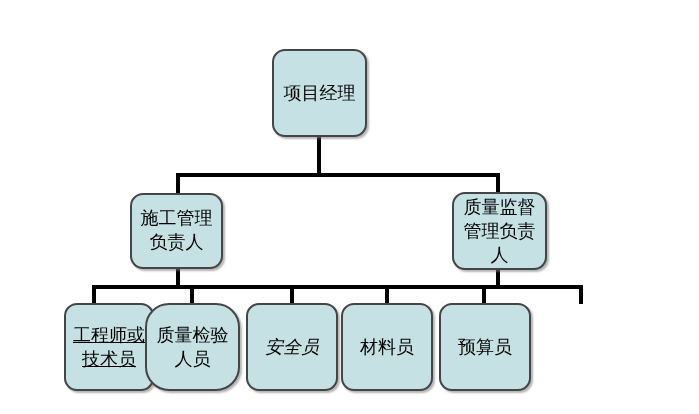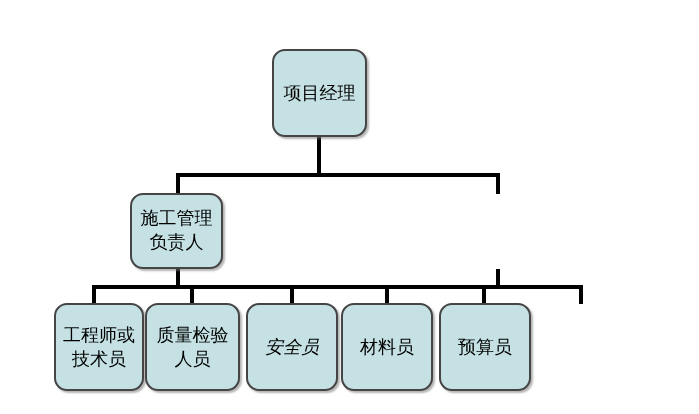--- a/index.html
+++ b/index.html
@@ -36,22 +36,22 @@
     position: absolute;
     background: #000000;
     z-index: 1;
   }
   
   .n-root   { left: 272px; top: 49px;  width: 95px; height: 88px; }
   
   .n-constr { left: 130px; top: 193px; width: 93px; height: 76px; font-family: Liberation Mono, monospace; }
   .n-qual   { left: 452px; top: 192px; width: 95px; height: 78px; }
   
-  .n-eng    { left: 54px;  top: 303px; width: 90px; height: 88px; }
-  .n-insp   { left: 145px; top: 303px; width: 95px; height: 88px; }
+  .n-eng    { left: 64px;  top: 303px; width: 90px; height: 88px; text-decoration: underline; }
+  .n-insp   { left: 145px; top: 303px; width: 95px; height: 88px; border-radius: 24px; }
   .n-safe   { left: 246px; top: 303px; width: 92px; height: 88px; font-style: italic; }
   .n-mat    { left: 341px; top: 303px; width: 92px; height: 88px; }
   .n-budg   { left: 439px; top: 303px; width: 92px; height: 88px; }
   .n-doc    { left: 535px; top: 303px; width: 92px; height: 88px; }
   
   .c-stem       { left: 317px; top: 136px; width: 4px;   height: 41px; }
   .c-crossbar   { left: 176px; top: 173px; width: 324px; height: 4px;  }
   .c-drop-left  { left: 176px; top: 175px; width: 4px;   height: 20px; }
   .c-drop-right { left: 496px; top: 175px; width: 4px;   height: 19px; }
   .c-feed-left  { left: 176px; top: 268px; width: 4px;   height: 21px; }
@@ -79,20 +79,23 @@
   <div class="line c-d1"></div>
   <div class="line c-d2"></div>
   <div class="line c-d3"></div>
   <div class="line c-d4"></div>
   <div class="line c-d5"></div>
   <div class="line c-d6"></div>
 
   <div class="node n-root">项目经理</div>
   <div class="node n-constr">施工管理
 负责人</div>
+  <div class="node n-qual">质量监督
+管理负责
+人</div>
   <div class="node n-eng">工程师或
 技术员</div>
   <div class="node n-insp">质量检验
 人员</div>
   <div class="node n-safe">安全员</div>
   <div class="node n-mat">材料员</div>
   <div class="node n-budg">预算员</div>
 
 </div>
 

